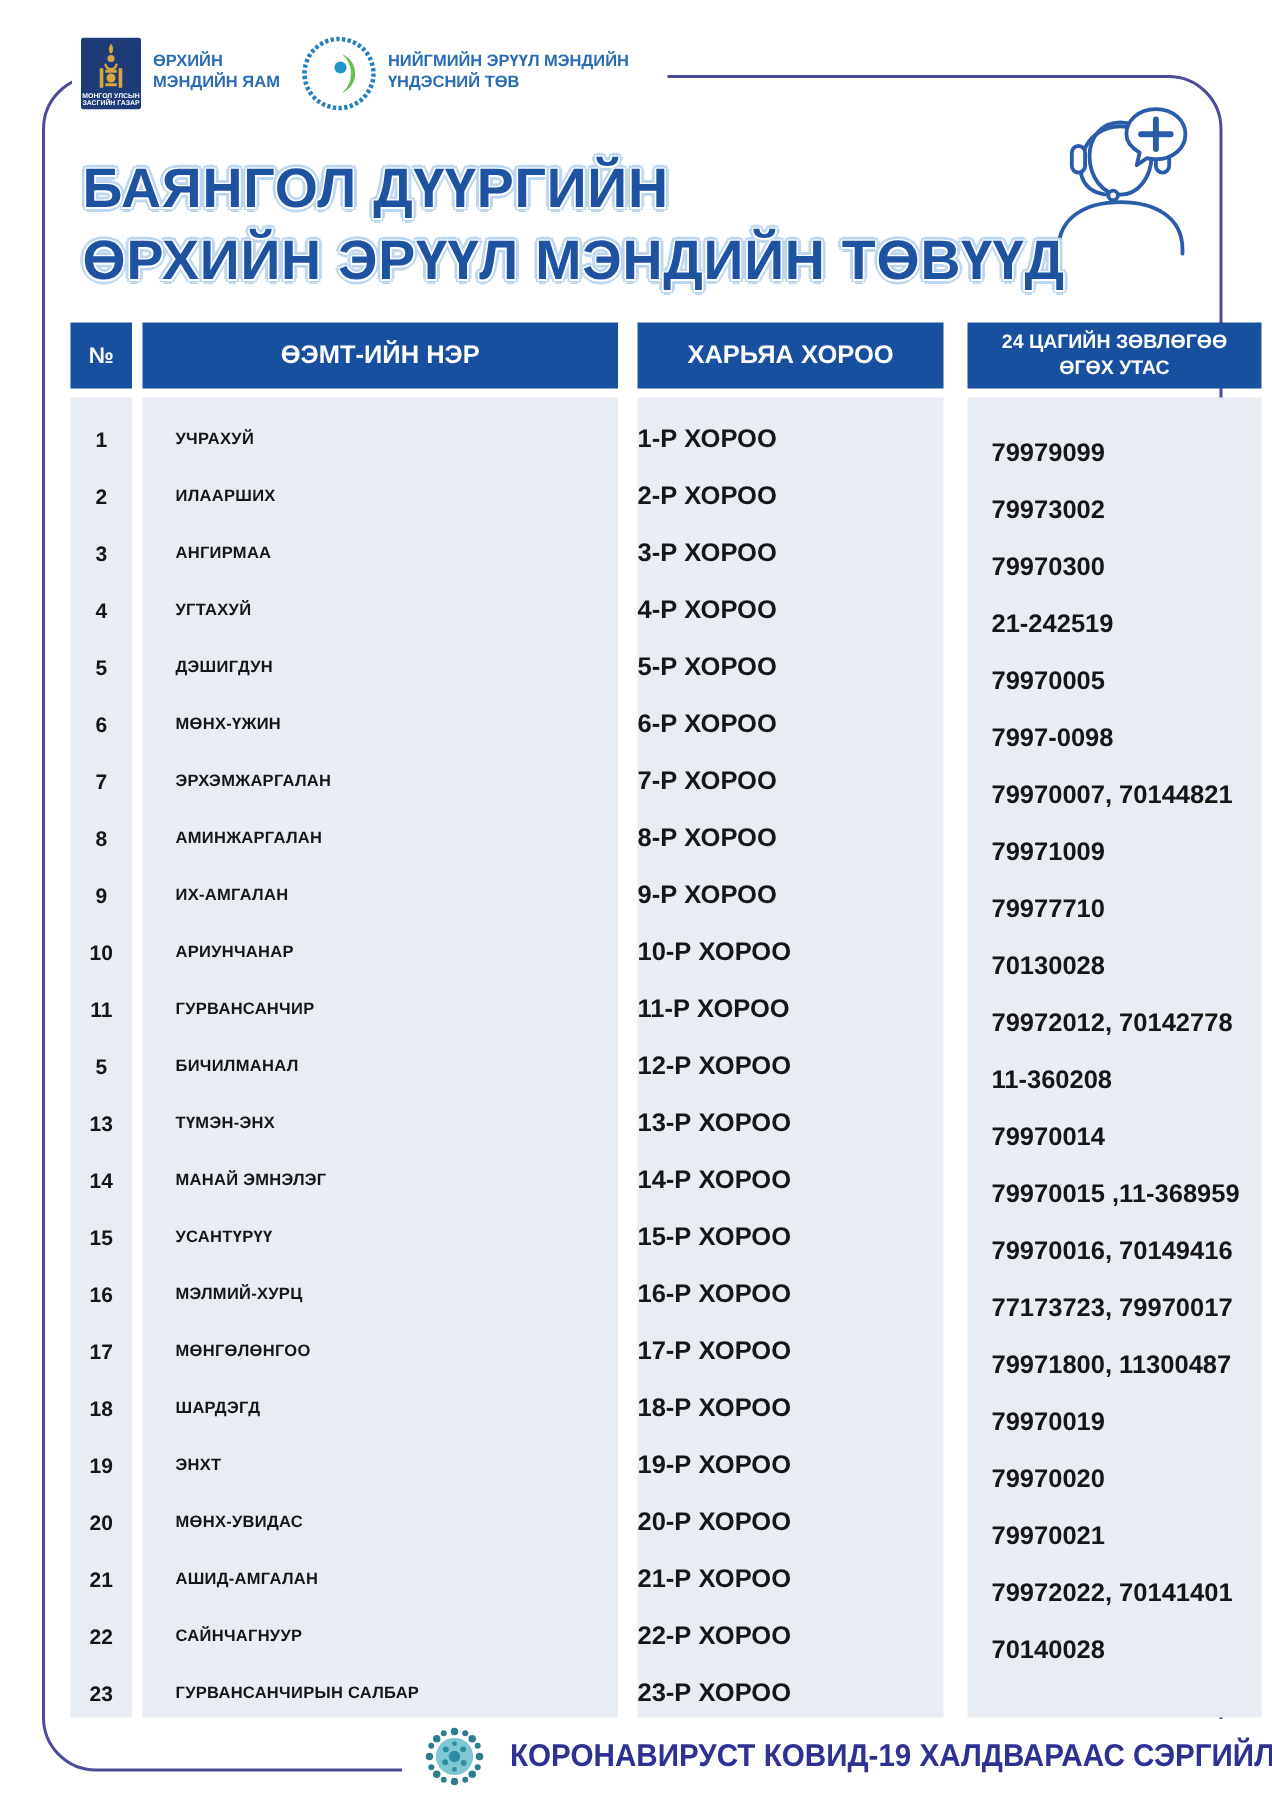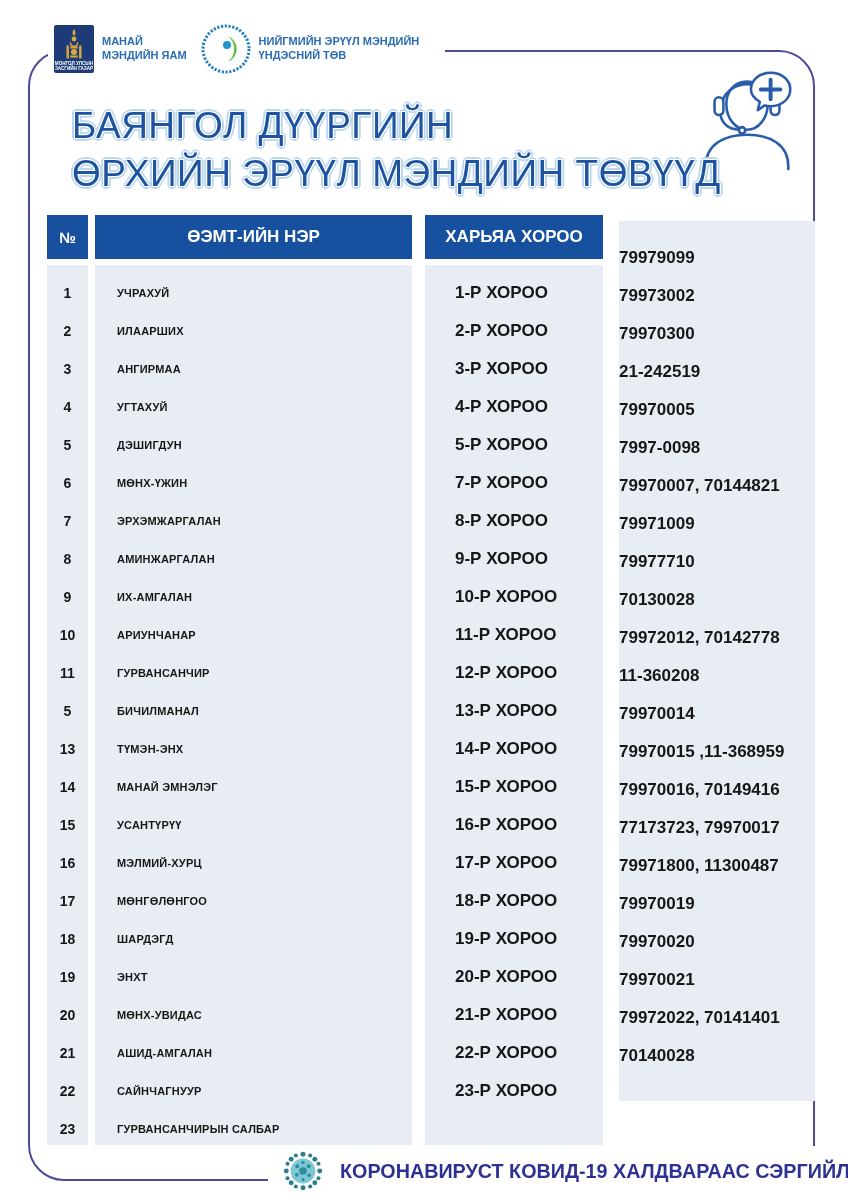--- a/index.html
+++ b/index.html
@@ -27,57 +27,56 @@
   .org-text { color:#2a6db5; font-weight:bold; font-size:11px; line-height:1.25; }
   .gov-emblem { width:40px; height:48px; }
   .ncph-circle { width:50px; height:50px; }
 
   
   .headset { position:absolute; right:42px; top:58px; z-index:3; }
 
   
   .title-wrap { position:absolute; left:55px; top:102px; z-index:3; }
   .title-line {
-    color:#1d53a0; font-weight:normal; font-size:37px; line-height:48px;
+    color:#1d53a0; font-weight:bold; font-size:37px; line-height:48px;
     letter-spacing:0.5px;
     text-shadow:
       -1px -1px 0 #ffffff, 1px -1px 0 #ffffff, -1px 1px 0 #ffffff, 1px 1px 0 #ffffff,
       -2px -2px 0 #bcd7ef, 2px -2px 0 #bcd7ef, -2px 2px 0 #bcd7ef, 2px 2px 0 #bcd7ef,
       0 -3px 0 #bcd7ef, 0 3px 0 #bcd7ef, -3px 0 0 #bcd7ef, 3px 0 0 #bcd7ef;
-    margin-left: 17px;
   }
 
   
   .table { position:absolute; left:47px; top:215px; z-index:2; display:flex; }
   .col { display:flex; flex-direction:column; }
   .col + .col { margin-left:0; }
   .col-no    { width:41px;  margin-right:7px;  }
   .col-name  { width:317px; margin-right:13px; }
-  .col-khoroo{ width:178px; margin-right:16px; }
+  .col-khoroo{ width:204px; margin-right:16px; }
   .col-phone { width:196px; }
   .hdr {
     background:#17509f; color:#ffffff; font-weight:bold;
     height:44px; display:flex; align-items:center; justify-content:center;
     text-align:center;
   }
   .col-no .hdr { font-size:15px; }
   .col-name .hdr, .col-khoroo .hdr { font-size:17px; }
   .col-phone .hdr { font-size:13px; line-height:1.3; padding:3px 14px; }
   .body {
     background:#e8edf4; margin-top:6px; padding-top:9px;
     height:880px;
   }
   .cell {
     height:38px; display:flex; align-items:center;
     color:#161616; font-weight:bold;
   }
   .col-no .cell { justify-content:center; font-size:14px; }
   .col-name .cell { padding-left:22px; font-size:11px; letter-spacing:0.2px; }
-  .col-khoroo .cell { padding-left:30px; font-size:17px; }
-  .col-phone .cell { font-size:17px; transform:translateY(9px); }
+  .col-khoroo .cell { font-size:17px; }
+  .col-phone .cell { padding-left:16px; font-size:17px; transform:translateY(9px); }
 
   
   .footer {
     position:absolute; left:268px; top:1146px; z-index:3;
     display:flex; align-items:center; gap:16px;
     background:#ffffff; padding:4px 14px; 
   }
   .footer-text {
     color:#2e3192; font-weight:bold; font-size:21px; letter-spacing:0px;
     display:inline-block; transform:scaleX(0.94); transform-origin:left center;
@@ -101,21 +100,21 @@
         <rect x="12.5" y="20.5" width="2.4" height="13"></rect>
         <rect x="25.1" y="20.5" width="2.4" height="13"></rect>
         <rect x="16.2" y="21.5" width="7.6" height="2"></rect>
         <rect x="16.2" y="30.5" width="7.6" height="2"></rect>
         <circle cx="20" cy="27" r="3"></circle>
       </g>
       <text class="tiny-white" x="20" y="40">МОНГОЛ УЛСЫН</text>
       <text class="tiny-white" x="20" y="45">ЗАСГИЙН ГАЗАР</text>
     </svg>
     <div class="org-text">
-      <div>МАНАЙ</div>
+      <div>ӨРХИЙН</div>
       <div>МЭНДИЙН ЯАМ</div>
     </div>
   </div>
   <div class="logo-block">
     <svg class="ncph-circle" viewBox="0 0 50 50">
       <circle cx="25" cy="25" r="23" fill="#ffffff" stroke="#2380bf" stroke-width="3" stroke-dasharray="2.2 1.6"></circle>
       <circle cx="25" cy="25" r="18" fill="#ffffff"></circle>
       <path d="M25 7 a18 18 0 1 0 0 36 a13 13 0 0 1 0 -36z" fill="#2196c9"></path>
       <path d="M27 12 a14 14 0 0 1 0 26 a17 17 0 0 0 0 -26z" fill="#6abf4b"></path>
       <circle cx="24" cy="23" r="7.5" fill="#ffffff"></circle>
@@ -205,40 +204,42 @@
       </div>
   </div>
   <div class="col col-khoroo">
     <div class="hdr">ХАРЬЯА ХОРОО</div>
     <div class="body">
         <div class="cell">1-Р ХОРОО</div>
         <div class="cell">2-Р ХОРОО</div>
         <div class="cell">3-Р ХОРОО</div>
         <div class="cell">4-Р ХОРОО</div>
         <div class="cell">5-Р ХОРОО</div>
+        <div class="cell">6-Р ХОРОО</div>
         <div class="cell">7-Р ХОРОО</div>
         <div class="cell">8-Р ХОРОО</div>
         <div class="cell">9-Р ХОРОО</div>
         <div class="cell">10-Р ХОРОО</div>
         <div class="cell">11-Р ХОРОО</div>
         <div class="cell">12-Р ХОРОО</div>
         <div class="cell">13-Р ХОРОО</div>
         <div class="cell">14-Р ХОРОО</div>
         <div class="cell">15-Р ХОРОО</div>
         <div class="cell">16-Р ХОРОО</div>
         <div class="cell">17-Р ХОРОО</div>
         <div class="cell">18-Р ХОРОО</div>
         <div class="cell">19-Р ХОРОО</div>
         <div class="cell">20-Р ХОРОО</div>
         <div class="cell">21-Р ХОРОО</div>
         <div class="cell">22-Р ХОРОО</div>
         <div class="cell">23-Р ХОРОО</div>
       </div>
   </div>
   <div class="col col-phone">
+    <div class="hdr">24 ЦАГИЙН ЗӨВЛӨГӨӨ ӨГӨХ УТАС</div>
     <div class="body">
         <div class="cell">79979099</div>
         <div class="cell">79973002</div>
         <div class="cell">79970300</div>
         <div class="cell">21-242519</div>
         <div class="cell">79970005</div>
         <div class="cell">7997-0098</div>
         <div class="cell">79970007, 70144821</div>
         <div class="cell">79971009</div>
         <div class="cell">79977710</div>

